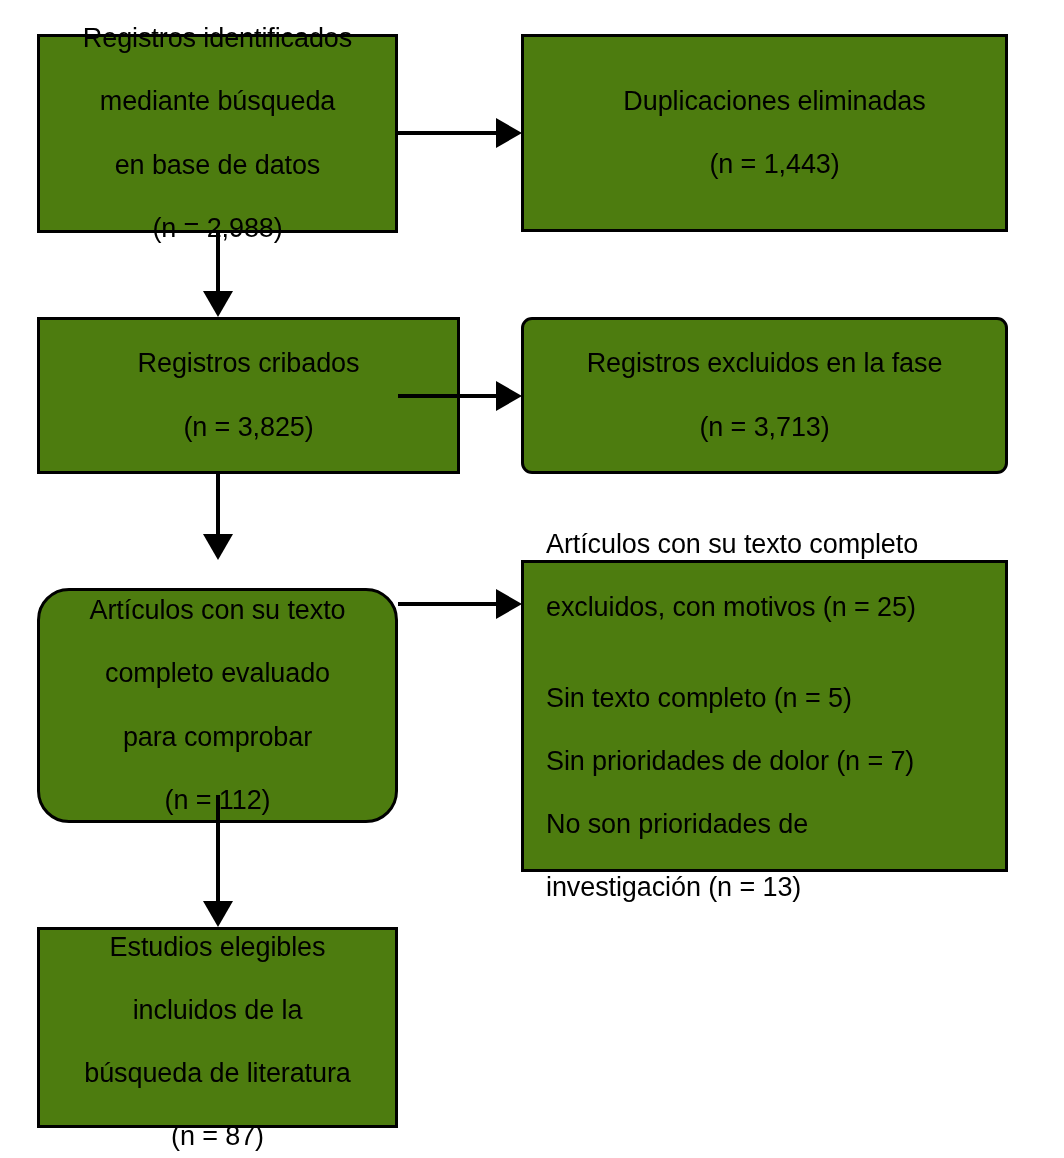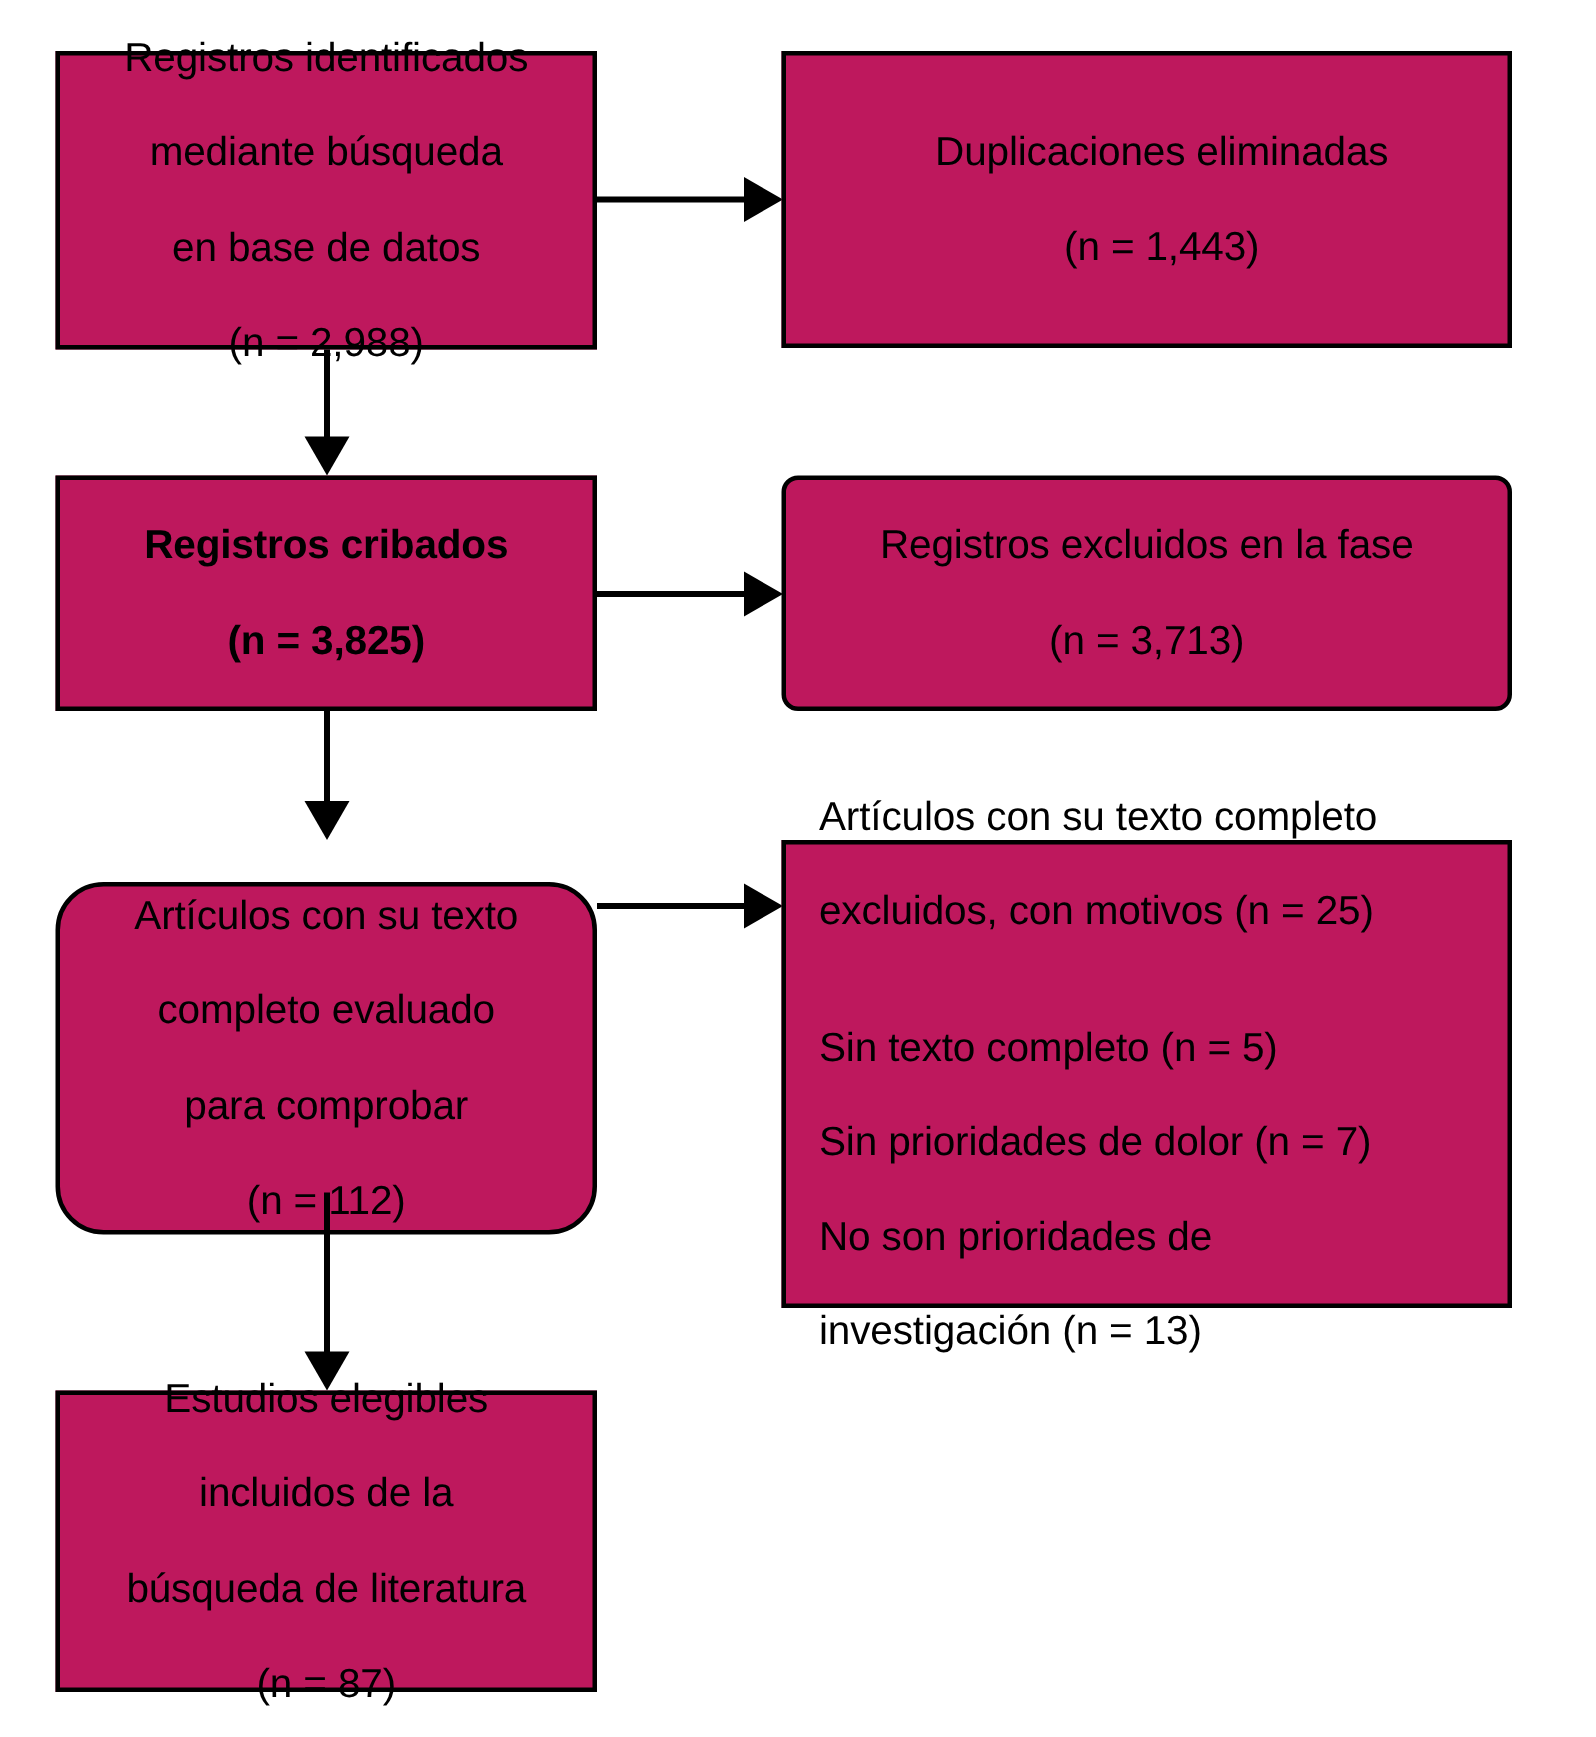--- a/index.html
+++ b/index.html
@@ -16,21 +16,21 @@
     position: relative;
     width: 1064px;
     height: 1158px;
     background: #ffffff;
     overflow: hidden;
   }
   .box {
     position: absolute;
     box-sizing: border-box;
     border: 3px solid #000000;
-    background: #be185d;
+    background: #4d7c0f;
     display: flex;
     flex-direction: column;
     align-items: center;
     justify-content: center;
     text-align: center;
     font-size: 27px;
     line-height: 1.30;
     letter-spacing: -0.1px;
     gap: 28px;
   }
@@ -44,25 +44,25 @@
     display: block;
     white-space: nowrap;
   }
   .box .line.spacer {
     height: 0.9em;
   }
 
   
   #box-identified      { left: 37px;  top: 34px;  width: 361px; height: 199px; }
   #box-duplicates      { left: 521px; top: 34px;  width: 487px; height: 198px; padding-left: 20px; }
-  #box-screened        { left: 37px;  top: 317px; width: 361px; height: 157px; font-weight: bold; }
+  #box-screened        { left: 37px;  top: 317px; width: 423px; height: 157px; }
   #box-excluded-title  { left: 521px; top: 317px; width: 487px; height: 157px; border-radius: 11px; }
   #box-fulltext        { left: 37px;  top: 588px; width: 361px; height: 235px; border-radius: 32px; }
   #box-excluded-reason { left: 521px; top: 560px; width: 487px; height: 312px; }
-  #box-included        { left: 37px;  top: 927px; width: 361px; height: 201px; }
+  #box-included        { left: 37px;  top: 927px; width: 361px; height: 201px; justify-content: space-between; }
 
   
   .conn {
     position: absolute;
   }
   .conn .stem-h {
     position: absolute;
     height: 4px;
     background: #000000;
     top: 0;

